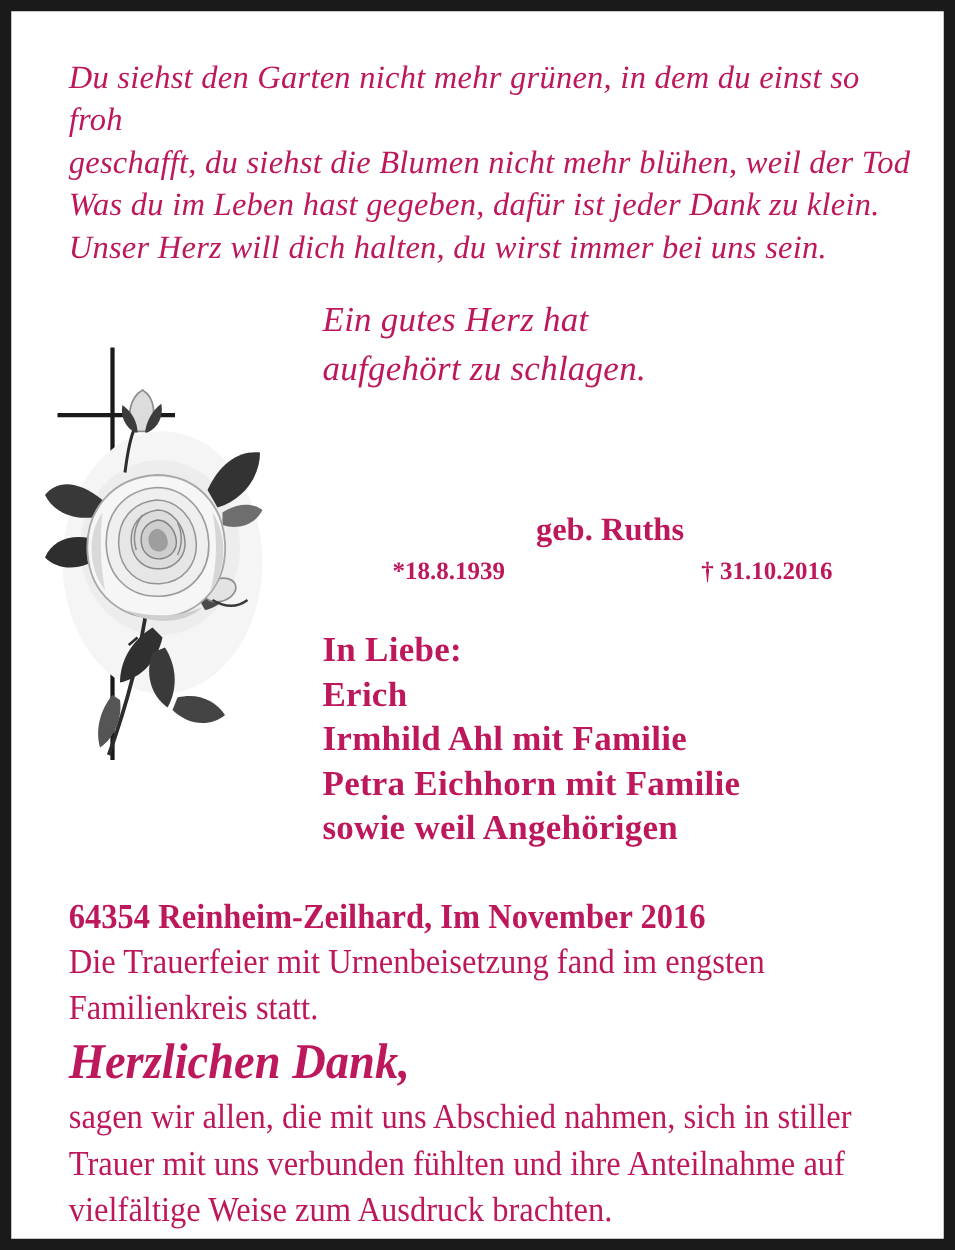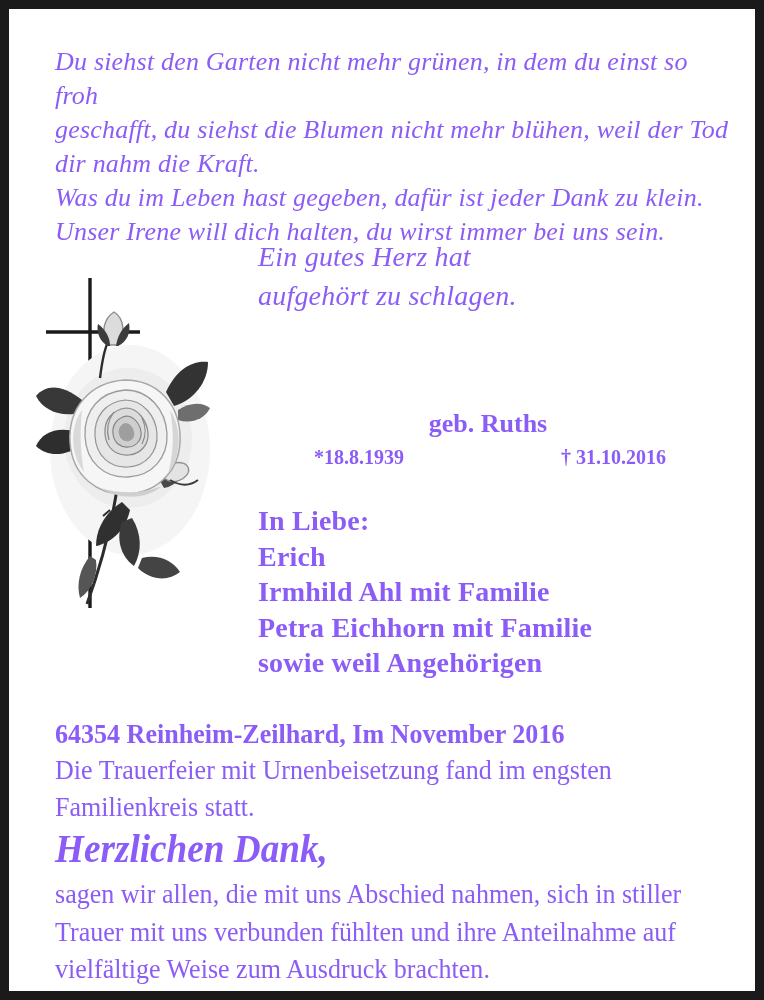--- a/index.html
+++ b/index.html
@@ -7,21 +7,21 @@
     position:relative;
     width:764px;height:1000px;
     background:#1a1a1a;
     overflow:hidden;
     font-family:"Liberation Serif", serif;
   }
   .paper{
     position:absolute;
     left:9px;top:9px;right:9px;bottom:9px;
     background:#ffffff;
-    color:#8b5cf6;
+    color:#be185d;
     padding-left:10px;
   }
   .abs{position:absolute;}
   .poem{
     left:46px;top:36px;width:680px;
     font-style:italic;
     font-size:26px;line-height:34px;
     letter-spacing:.2px;
   }
   .verse{
@@ -83,23 +83,22 @@
 </style>
 </head>
 <body>
 
 <div class="page">
   <div class="paper">
 
     <div class="abs poem">
       <div>Du siehst den Garten nicht mehr grünen, in dem du einst so froh</div>
       <div>geschafft, du siehst die Blumen nicht mehr blühen, weil der Tod</div>
-      <div>dir nahm die Kraft.</div>
       <div>Was du im Leben hast gegeben, dafür ist jeder Dank zu klein.</div>
-      <div>Unser Irene will dich halten, du wirst immer bei uns sein.</div>
+      <div>Unser Herz will dich halten, du wirst immer bei uns sein.</div>
     </div>
 
     <div class="abs rose-wrap">
       <svg width="220" height="380" viewBox="0 0 220 380">
 
         <line x1="60" y1="28" x2="60" y2="358" stroke="#1a1a1a" stroke-width="3.4"></line>
         <line x1="16" y1="82" x2="110" y2="82" stroke="#1a1a1a" stroke-width="3.4"></line>
 
         <ellipse cx="100" cy="200" rx="80" ry="105" fill="#f5f5f5"></ellipse>
         <ellipse cx="98" cy="188" rx="64" ry="70" fill="#ededed"></ellipse>

